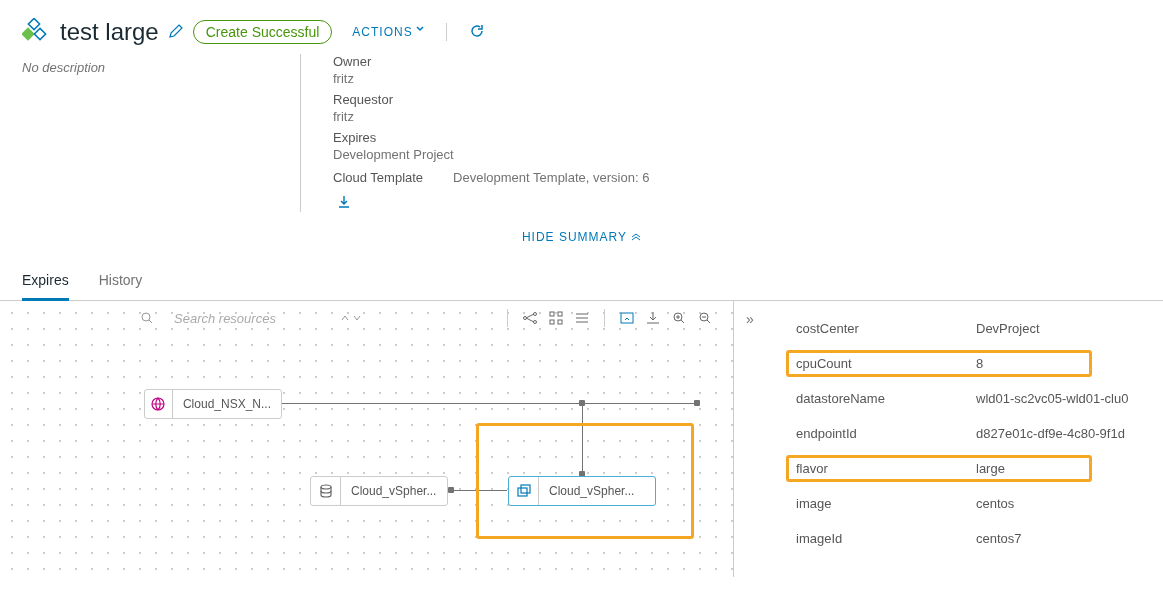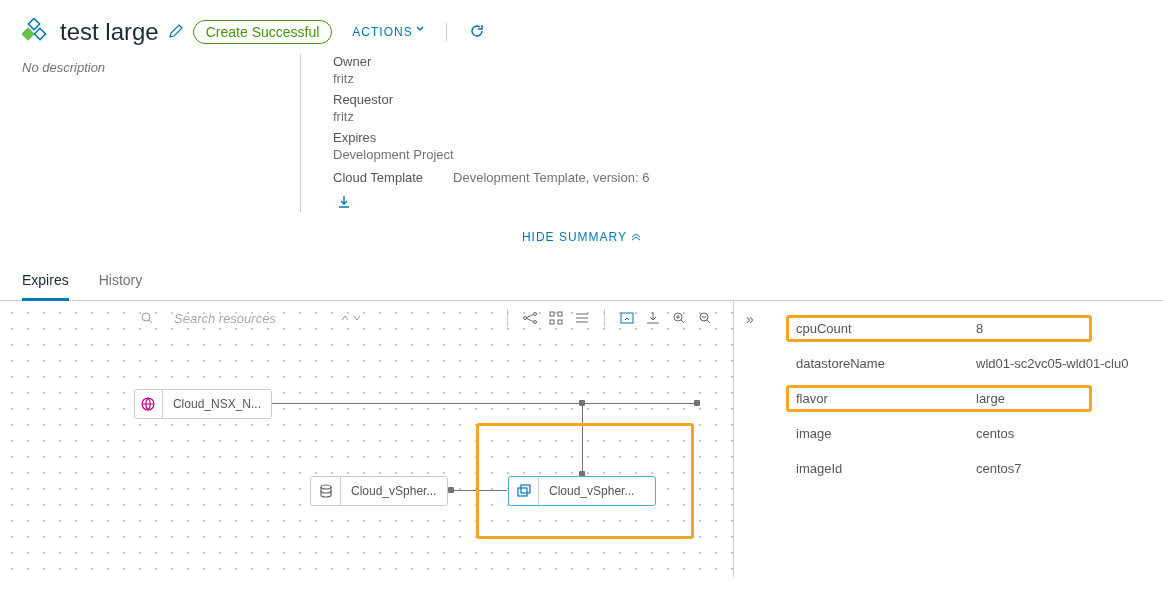--- a/index.html
+++ b/index.html
@@ -184,21 +184,21 @@
 
     <div class="line-h" style="left:265px; top:102px; width:430px;"></div>
     <div class="line-v" style="left:582px; top:102px; height:72px;"></div>
     <div class="line-h" style="left:447px; top:189px; width:60px;"></div>
     <div class="node-endpoint" style="left:448px; top:186px;"></div>
     <div class="node-endpoint" style="left:579px; top:170px;"></div>
     <div class="node-endpoint" style="left:579px; top:99px;"></div>
     <div class="node-endpoint" style="left:263px; top:99px;"></div>
     <div class="node-endpoint" style="left:694px; top:99px;"></div>
 
-    <div class="node" style="left:134px; top:88px; width:138px;">
+    <div class="node" style="left:144px; top:88px; width:138px;">
       <div class="node-icon-box">
           <svg width="16" height="16" viewBox="0 0 16 16" stroke="#c20082" fill="none" stroke-width="1.2">
             <circle cx="8" cy="8" r="6"></circle>
             <path d="M2 8h12M8 2c3 3 3 9 0 12M8 2c-3 3-3 9 0 12"></path>
           </svg>
         </div>
       <span class="node-label">Cloud_NSX_N...</span>
     </div>
 
     <div class="node" style="left:310px; top:175px; width:138px;">
@@ -221,28 +221,36 @@
         </div>
       <span class="node-label">Cloud_vSpher...</span>
     </div>
 
     <div class="highlight-box" style="left:476px; top:122px; width:218px; height:116px;"></div>
   </div>
 
   <div class="props-col">
     <span class="collapse-icon">»</span>
     <div class="props-list">
+      <div class="prop-row">
+          <span class="prop-key">costCenter</span>
+          <span class="prop-val">DevProject</span>
+        </div>
       <div class="prop-row prop-highlight">
           <span class="prop-key">cpuCount</span>
           <span class="prop-val">8</span>
         </div>
       <div class="prop-row">
           <span class="prop-key">datastoreName</span>
           <span class="prop-val">wld01-sc2vc05-wld01-clu0</span>
         </div>
+      <div class="prop-row">
+          <span class="prop-key">endpointId</span>
+          <span class="prop-val">d827e01c-df9e-4c80-9f1d</span>
+        </div>
       <div class="prop-row prop-highlight">
           <span class="prop-key">flavor</span>
           <span class="prop-val">large</span>
         </div>
       <div class="prop-row">
           <span class="prop-key">image</span>
           <span class="prop-val">centos</span>
         </div>
       <div class="prop-row">
           <span class="prop-key">imageId</span>

